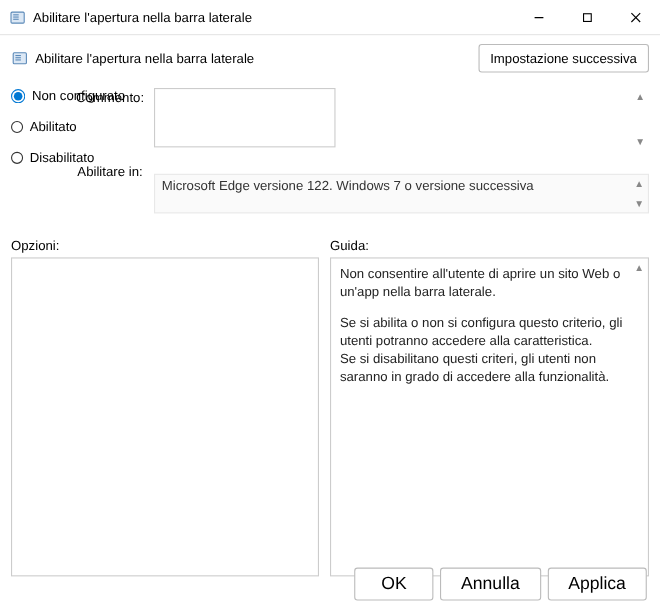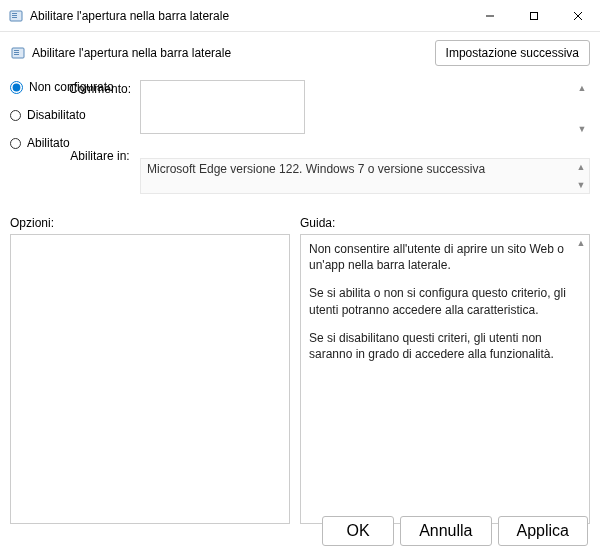--- a/index.html
+++ b/index.html
@@ -33,21 +33,21 @@
     .scroll-arrow { flex: 0 0 16px; display: flex; align-items: center; justify-content: center; color: #888; font-size: 9px; }
     .scroll-arrow.up { margin-bottom: auto; }
     .scroll-arrow.down { margin-top: auto; }
     .comment-wrap { position: relative; flex: 1; }
     .lower-area { display: flex; gap: 10px; margin-top: 12px; }
     .lower-col { flex: 1; display: flex; flex-direction: column; }
     .lower-label { font-size: 12px; margin-bottom: 4px; }
     .options-box { border: 1px solid #ccc; height: 290px; background: #fff; }
     .guide-box { border: 1px solid #ccc; height: 290px; background: #fff; padding: 6px 8px; font-size: 11px; color: #222; position: relative; }
     .guide-box p { margin-bottom: 12px; line-height: 1.35; }
-    .guide-box p.tight { margin-bottom: 12px; }
+    .guide-box p.tight { margin-bottom: 0; }
     .footer { position: absolute; bottom: 10px; right: 12px; display: flex; gap: 6px; }
     .footer-btn { border: 1px solid #bbb; background: #fff; padding: 5px 18px; border-radius: 3px; font-size: 16px; cursor: pointer; min-width: 72px; }
     .mini-svg { display: block; }
   </style>
 </head>
 <body>
 
 <div class="titlebar">
   <span class="titlebar-icon">
     <svg class="mini-svg" width="16" height="16" viewBox="0 0 16 16">
@@ -97,25 +97,25 @@
   </div>
 
   <div class="main-area">
     <div class="left-col">
       <label class="radio-row">
         <input type="radio" name="state" checked="" style="">
         <span>Non configurato</span>
       </label>
       <label class="radio-row">
         <span class="circle"></span>
-        <span>Disabilitato</span>
+        <span>Abilitato</span>
       </label>
       <label class="radio-row">
         <span class="circle"></span>
-        <span>Abilitato</span>
+        <span>Disabilitato</span>
       </label>
     </div>
 
     <div class="right-col">
       <div class="field-row">
         <div class="field-label field-label-offset">Commento:</div>
         <div class="comment-wrap">
           <textarea class="textarea-comment" style=""></textarea>
           <div class="scroll-arrows">
             <div class="scroll-arrow up">▲</div>

